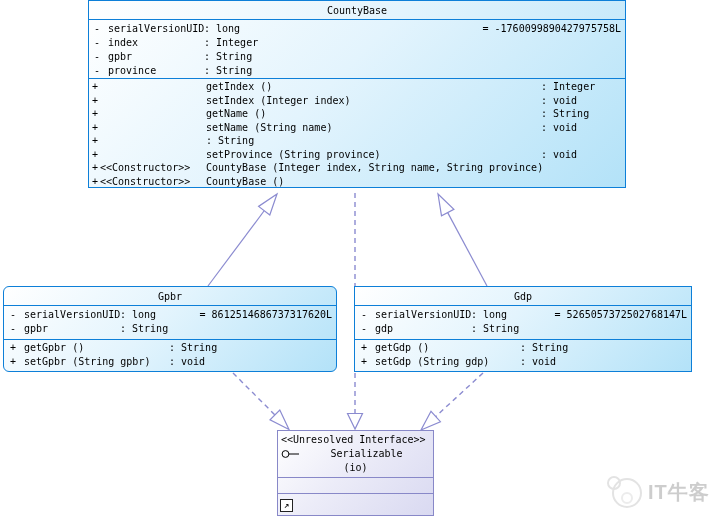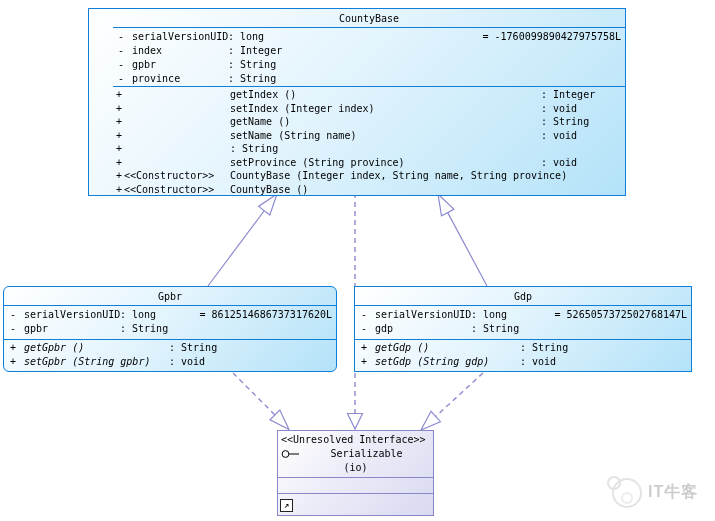--- a/index.html
+++ b/index.html
@@ -35,25 +35,25 @@
   .cb .mrow{line-height:13.5px;height:13.5px;}
   .sign{width:14px;flex:0 0 auto;}
   .cb .mrow .sign{width:8px;}
   .fname{width:96px;flex:0 0 auto;}
   .ftype{width:68px;flex:0 0 auto;}
   .fval{flex:1 1 auto;text-align:right;}
   .stereo{width:106px;flex:0 0 auto;}
   .mname{flex:1 1 auto;}
   .mret{flex:0 0 auto;}
   .cb .mret{width:80px;}
-  .sub .mname{flex:0 0 auto;width:145px;font-style:italic;}
+  .sub .mname{flex:0 0 auto;width:145px;}
   .sub .mret{flex:1 1 auto;}
 
   
-  .cb{left:88px;top:8px;width:538px;height:188px;padding-left:24px;}
+  .cb{left:88px;top:0;width:538px;height:188px;}
   .cb .uml-fields{height:59px;padding:2px 4px 0 5px;}
   .cb .uml-methods{padding:1px 4px 0 3px;}
   
   .gpbr{left:3px;top:286px;width:334px;height:86px;border-radius:6px;}
   .gdp{left:354px;top:286px;width:338px;height:86px;}
   .sub .uml-fields{height:34px;padding:2px 4px 0 6px;}
   .sub .uml-methods{padding:1px 4px 0 6px;}
 
   
   .iface{left:277px;top:430px;width:157px;height:86px;}
@@ -66,21 +66,21 @@
   .iface-methods{position:relative;height:22px;}
   .unresolved-icon{position:absolute;left:2px;top:5px;width:13px;height:13px;background:#ffffff;
     border:1px solid #222;display:flex;align-items:center;justify-content:center;
     font-size:9px;font-weight:bold;color:#111;line-height:1;}
   .lollipop{flex:0 0 auto;margin-right:2px;}
 
   
   .watermark{position:absolute;left:600px;top:470px;width:115px;height:44px;z-index:2;
     display:flex;align-items:center;}
   .watermark .wm-text{color:var(--watermark);font-family:"Liberation Sans","DejaVu Sans",sans-serif;
-    font-size:16px;font-weight:bold;letter-spacing:1px;}
+    font-size:20px;font-weight:bold;letter-spacing:1px;}
 </style>
 </head>
 <body>
 
 <svg class="connectors" viewBox="0 0 715 521">
   <g>
     <line x1="208" y1="286" x2="264" y2="211"></line>
     <polygon points="277,194 269.8,215 258.6,206.4"></polygon>
   </g>
   <g>

